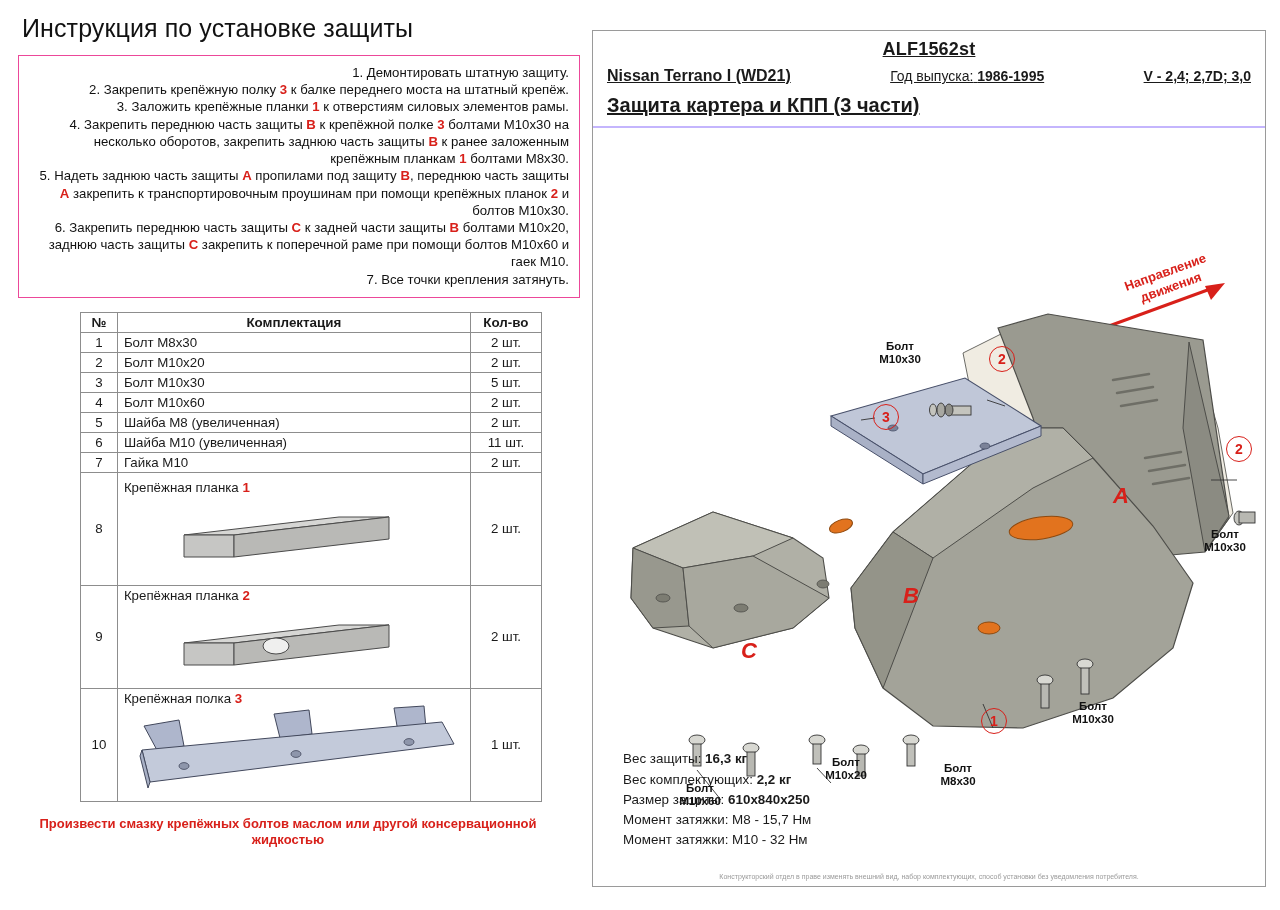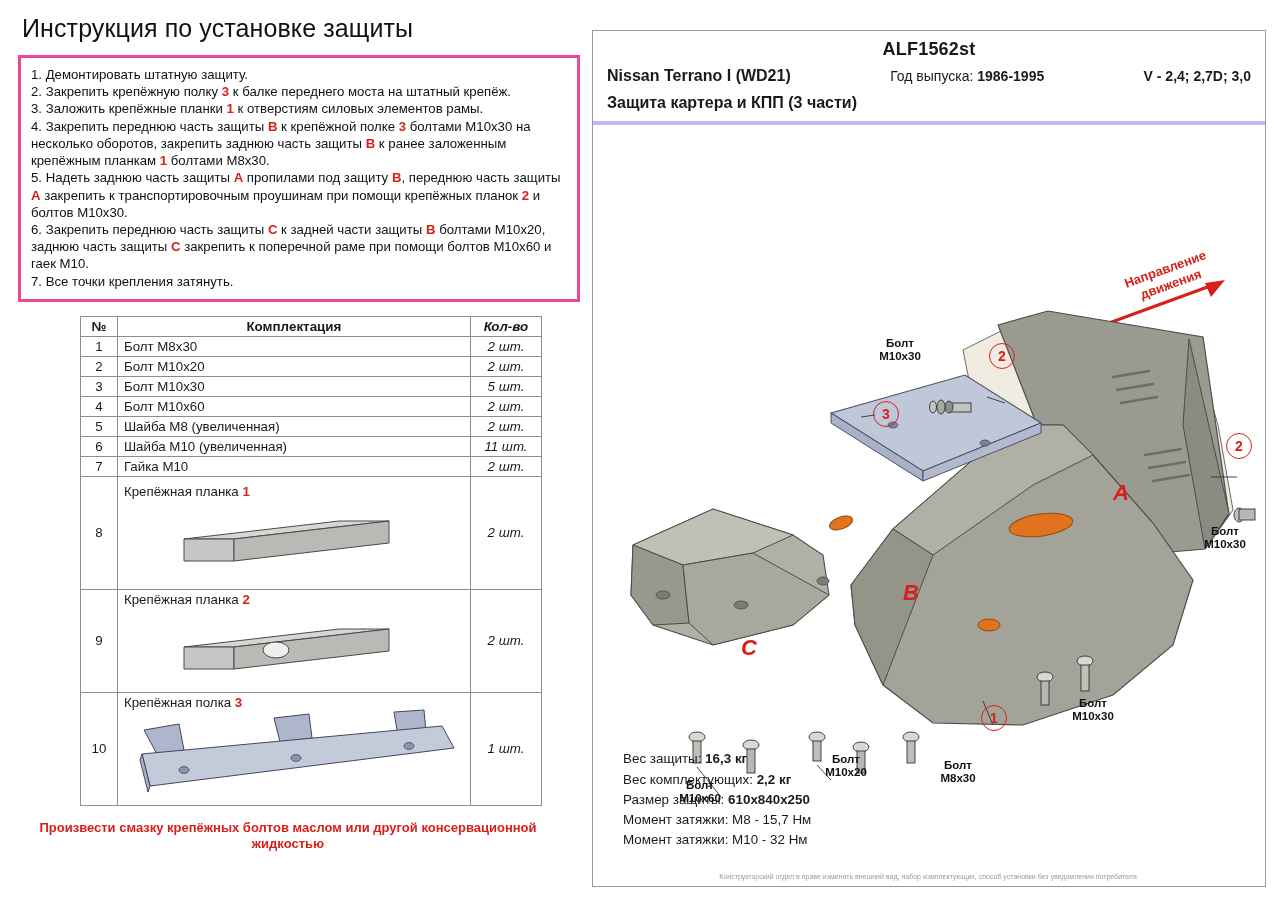--- a/index.html
+++ b/index.html
@@ -13,44 +13,45 @@
   }
   .page{position:absolute;inset:0;border-radius:11px;}
 
   
   .left{position:absolute;left:18px;top:14px;width:562px;}
   .main-title{
     font-size:25px;font-weight:400;letter-spacing:.1px;
     color:#111;margin:0 0 12px 4px;
   }
   .instr-box{
-    border:3px solid #ec4899;
+    border:1px solid #ec4899;
     padding:8px 10px 9px 10px;
     font-size:13.2px;line-height:1.305;
     color:#111;
+    text-align:right;
   }
   .instr-box .ln{margin:0;padding:0;white-space:normal;}
   .rd{color:#d8201a;font-weight:700;}
 
   
   .tbl{
     margin-top:14px;
     border-collapse:collapse;
     width:462px;
     margin-left:62px;
     font-size:13.3px;
   }
   .tbl th,.tbl td{
     border:1px solid #8d8d8d;
     padding:2px 6px;
     vertical-align:middle;
   }
   .tbl th{font-weight:700;text-align:center;font-size:13.4px;}
   .c-num{width:30px;text-align:center;}
-  .c-qty{width:78px;text-align:center;font-style:italic;}
+  .c-qty{width:78px;text-align:center;}
   .c-name{padding-left:8px;}
   .row-tall td{height:108px;}
   .row-tall2 td{height:98px;}
   .row-tall3 td{height:108px;}
   .cell-top{vertical-align:top;padding-top:3px;}
   .note{
     margin-top:14px;
     text-align:center;
     color:#d8201a;
     font-size:13px;
@@ -62,32 +63,33 @@
   
   .plank-wrap{position:relative;height:82px;}
   svg{display:block;overflow:visible;}
 
   
   .right{
     position:absolute;left:592px;top:30px;width:672px;height:855px;
     border:1px solid #9a9a9a;background:#fff;
   }
   .r-head{
-    border-bottom:4px solid #c4b5fd;
+    border-bottom:2px solid #c4b5fd;
     padding:8px 0 9px 0;
     text-align:center;
+    text-decoration:underline;
   }
   .code{font-size:18px;font-weight:700;letter-spacing:.2px;}
   .r-line2{
     display:flex;justify-content:space-between;align-items:center;
     padding:7px 14px 0 14px;font-size:14px;
   }
   .r-line2 b{font-weight:700;text-align:center;}
   .model{font-weight:700;font-size:16px;}
-  .r-sub{padding:9px 0 0 14px;font-size:16px;font-weight:700;}
+  .r-sub{padding:9px 0 0 14px;font-size:20px;font-weight:700;}
 
   .canvas{position:relative;width:670px;height:700px;}
   .footer{
     position:absolute;left:30px;bottom:36px;font-size:13.4px;line-height:1.5;
   }
   .footer b{font-weight:700;}
   .fineprint{
     position:absolute;left:0;right:0;bottom:6px;text-align:center;
     font-size:7px;color:#9a9a9a;
   }

